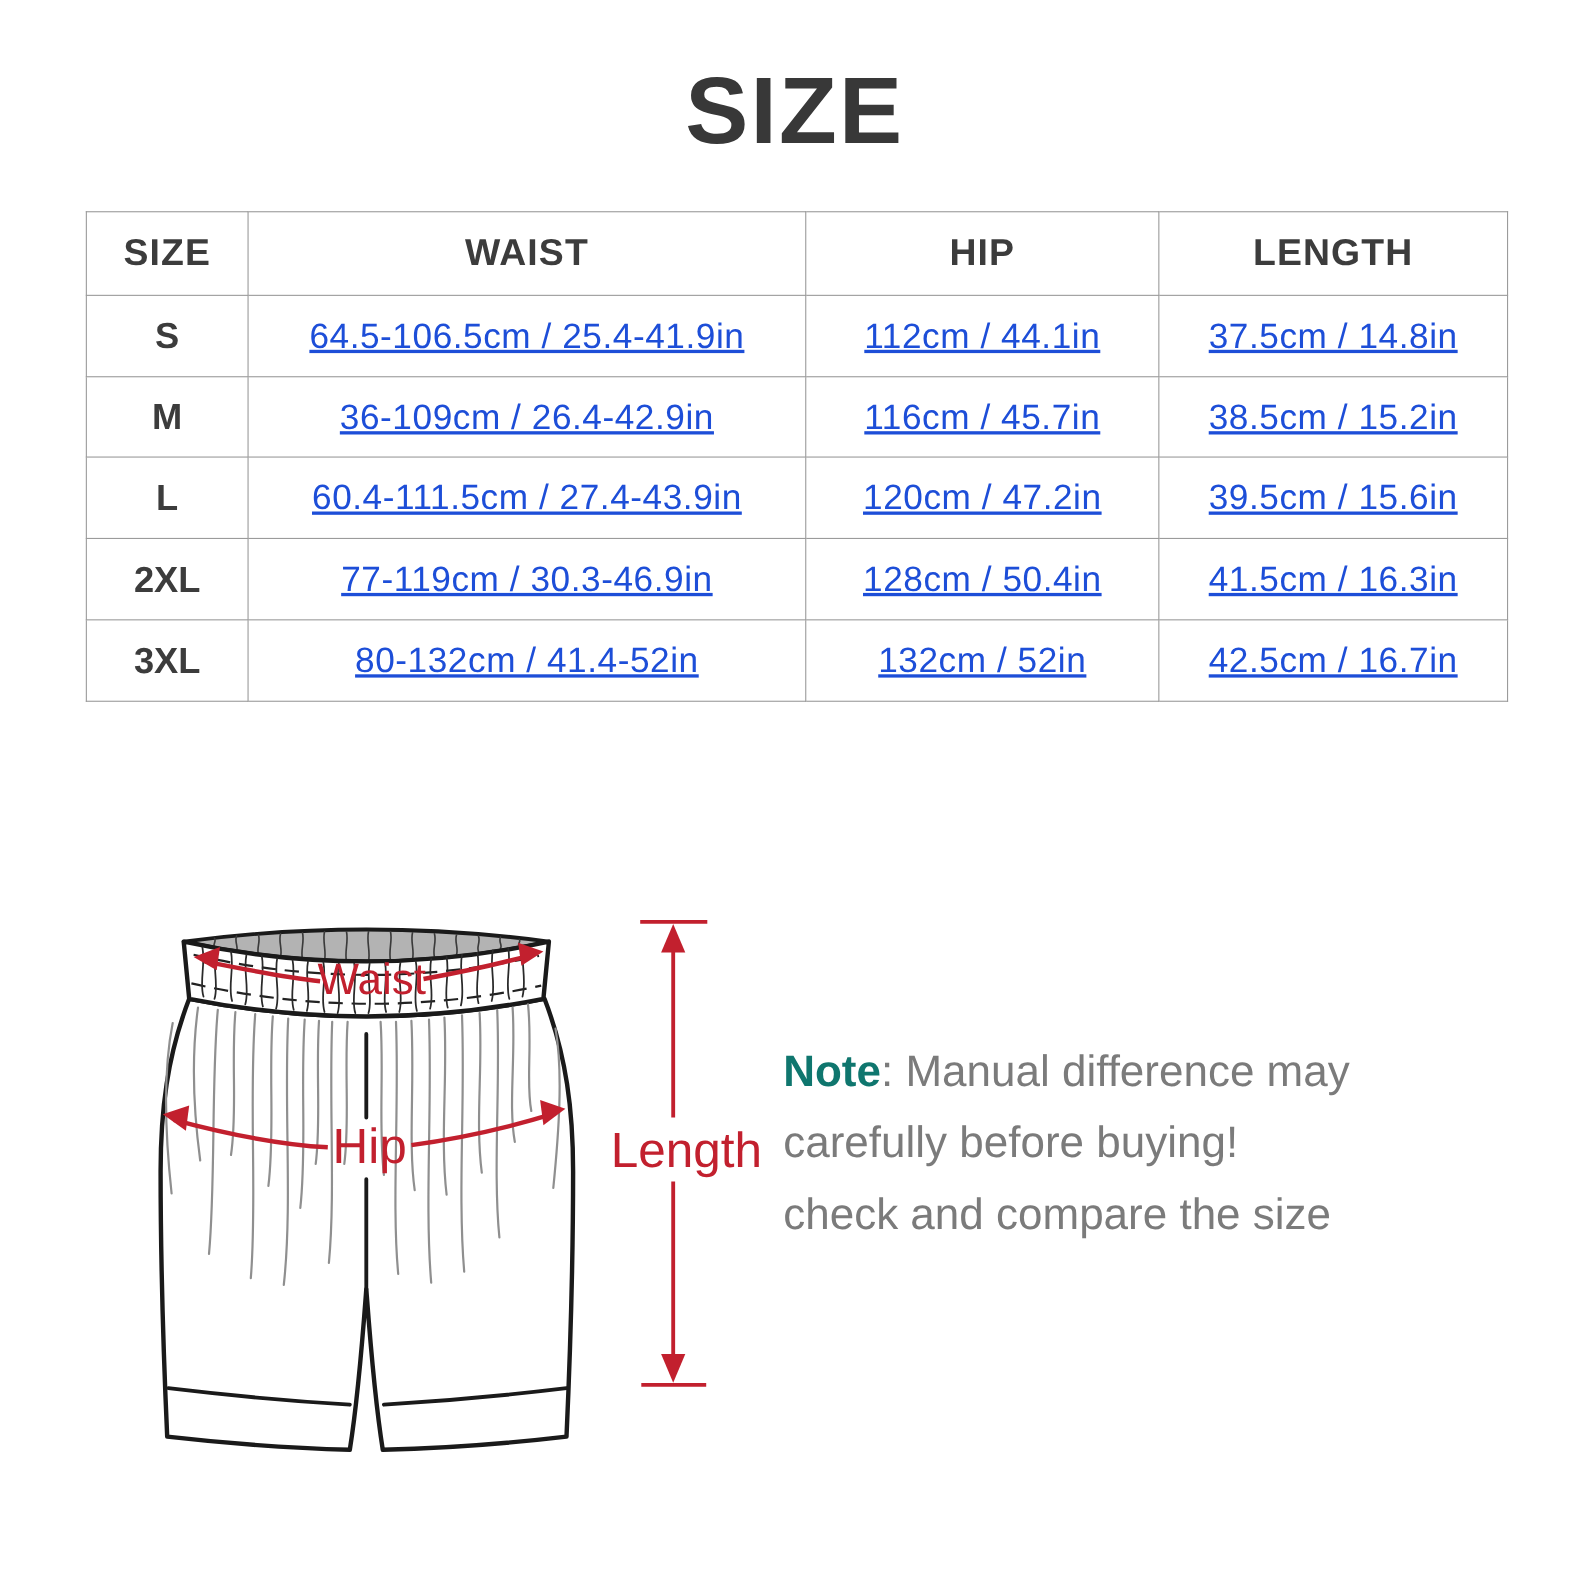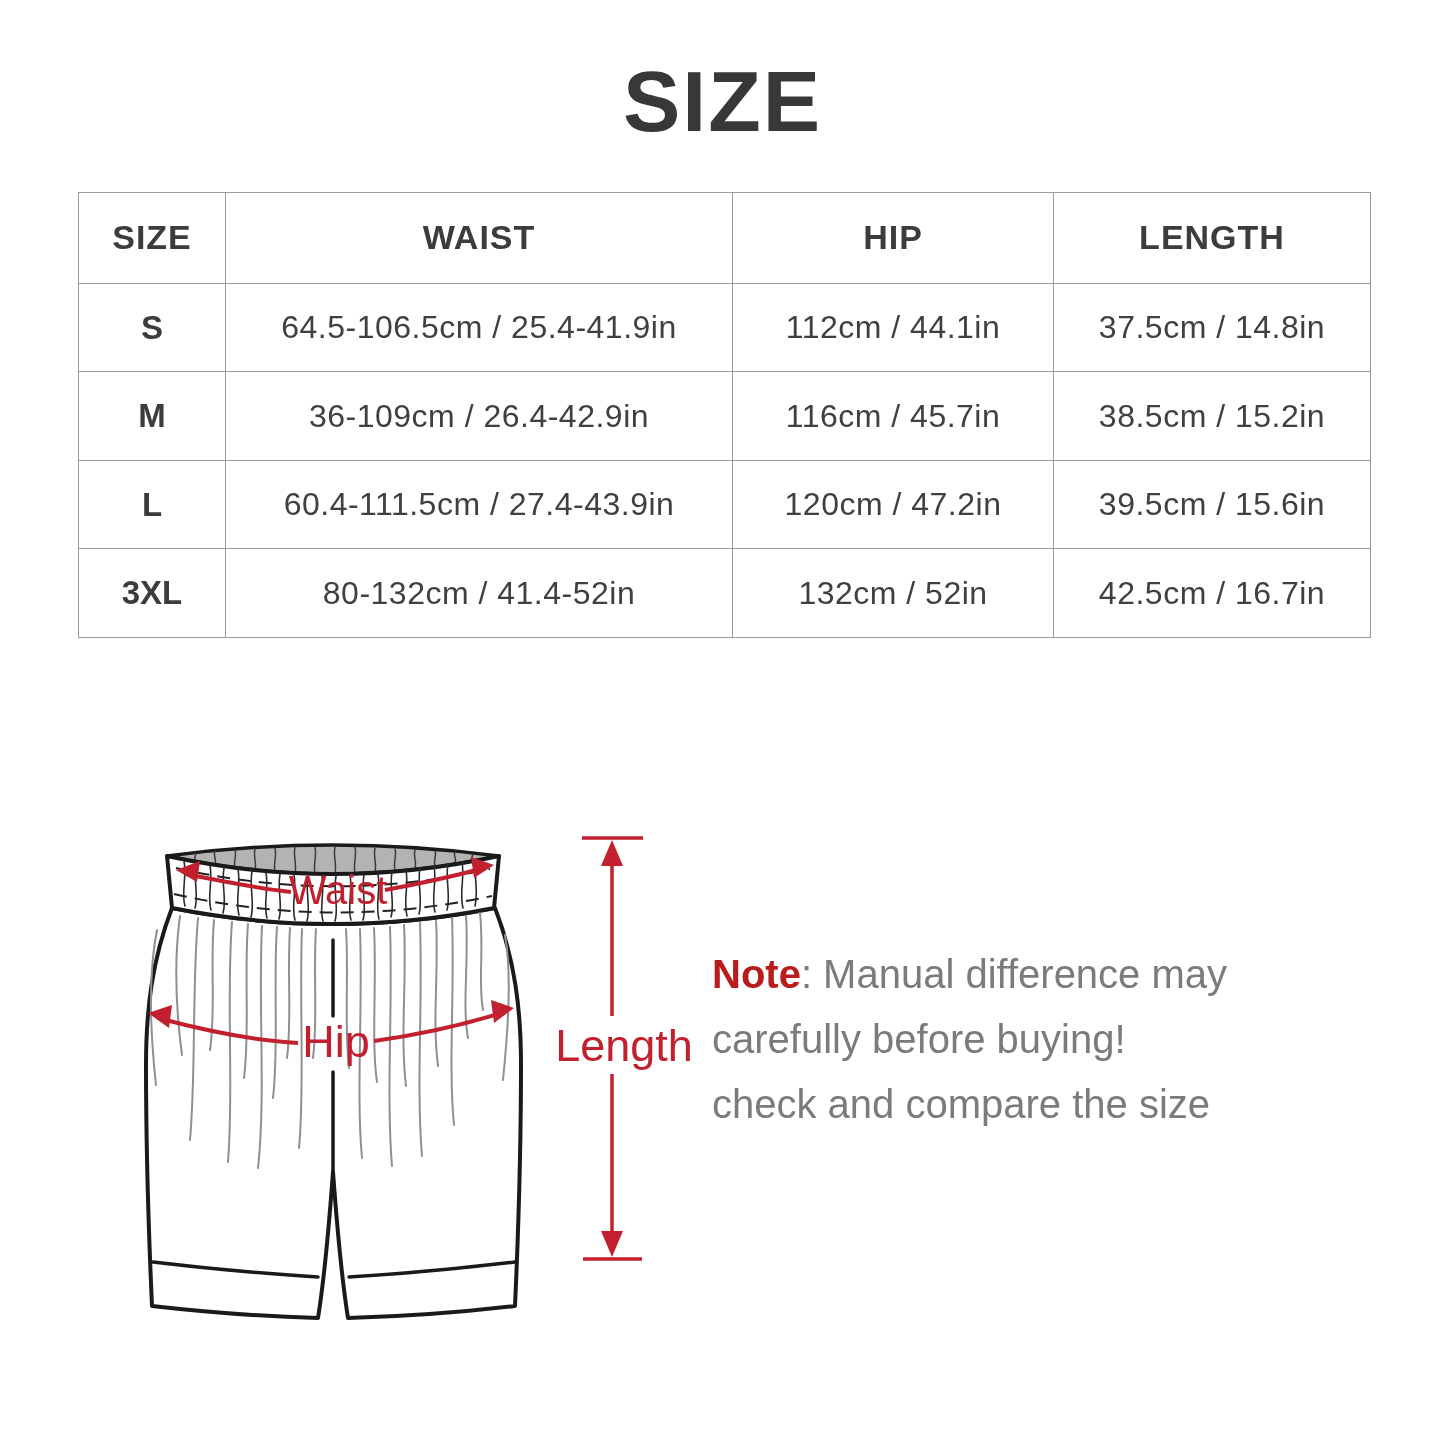--- a/index.html
+++ b/index.html
@@ -17,31 +17,31 @@
     border-collapse:collapse;table-layout:fixed;
   }
   table.size-table td,table.size-table th{
     border:1px solid #9b9b9b;text-align:center;vertical-align:middle;
     padding:0;
   }
   table.size-table th{
     font-size:34px;font-weight:bold;color:#3c3c3c;letter-spacing:1px;
   }
   td.size-cell{font-size:33px;font-weight:bold;color:#3c3c3c;}
-  td.val-cell{font-size:32px;font-weight:normal;color:#404040;letter-spacing:0.5px;}
+  td.val-cell{font-size:32px;font-weight:normal;color:#1d4ed8;letter-spacing:0.5px;text-decoration:underline;}
   .col-size{width:147px;}
   .col-waist{width:507px;}
   .col-hip{width:321px;}
   .col-length{width:317px;}
   .diagram-svg{position:absolute;left:0;top:0;width:1445px;height:1445px;}
   .note{
     position:absolute;left:712px;top:942px;width:660px;
     font-size:40px;line-height:65px;color:#7b7b7b;
   }
-  .note .note-label{font-weight:bold;color:#b91c1c;}
+  .note .note-label{font-weight:bold;color:#0f766e;}
 </style>
 </head>
 <body>
 
 <div class="page-title">SIZE</div>
 
 <table class="size-table">
   <colgroup>
     <col class="col-size">
       <col class="col-waist">
@@ -65,20 +65,26 @@
     <td class="size-cell">M</td>
     <td class="val-cell">36-109cm / 26.4-42.9in</td>
     <td class="val-cell">116cm / 45.7in</td>
     <td class="val-cell">38.5cm / 15.2in</td>
   </tr>
   <tr>
     <td class="size-cell">L</td>
     <td class="val-cell">60.4-111.5cm / 27.4-43.9in</td>
     <td class="val-cell">120cm / 47.2in</td>
     <td class="val-cell">39.5cm / 15.6in</td>
+  </tr>
+  <tr>
+    <td class="size-cell">2XL</td>
+    <td class="val-cell">77-119cm / 30.3-46.9in</td>
+    <td class="val-cell">128cm / 50.4in</td>
+    <td class="val-cell">41.5cm / 16.3in</td>
   </tr>
   <tr>
     <td class="size-cell">3XL</td>
     <td class="val-cell">80-132cm / 41.4-52in</td>
     <td class="val-cell">132cm / 52in</td>
     <td class="val-cell">42.5cm / 16.7in</td>
   </tr>
 </tbody>
   </table>
 

